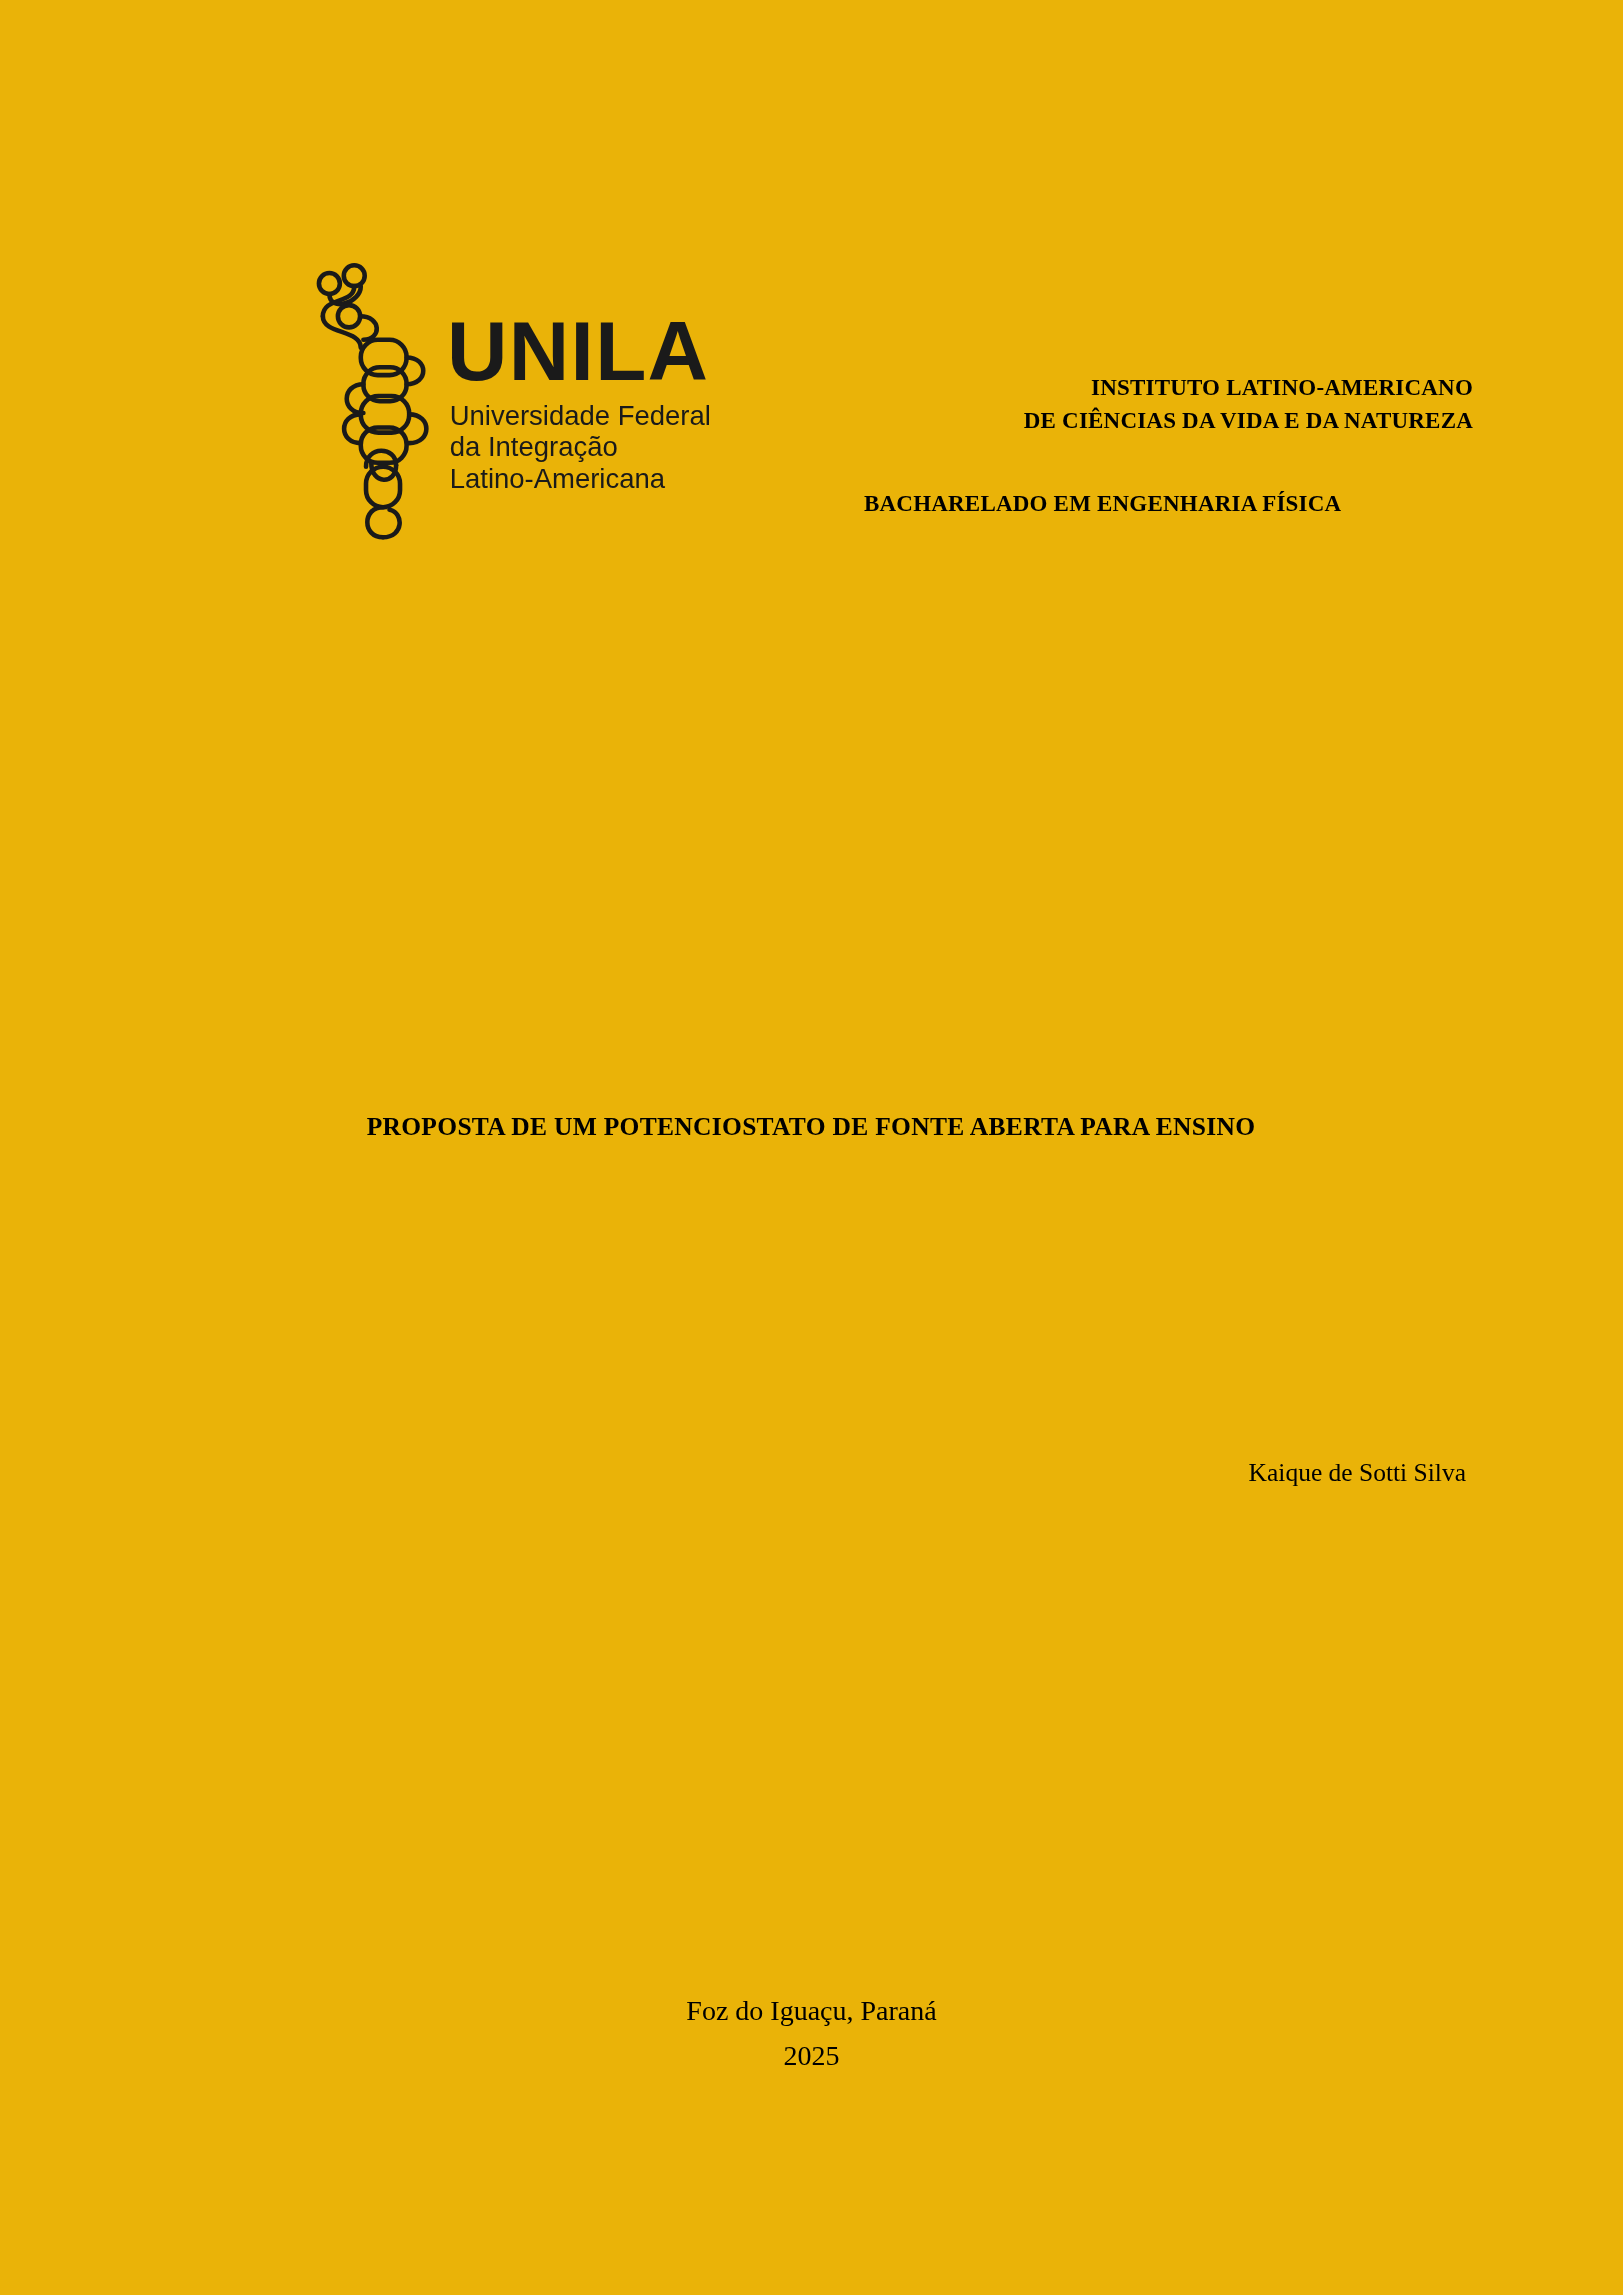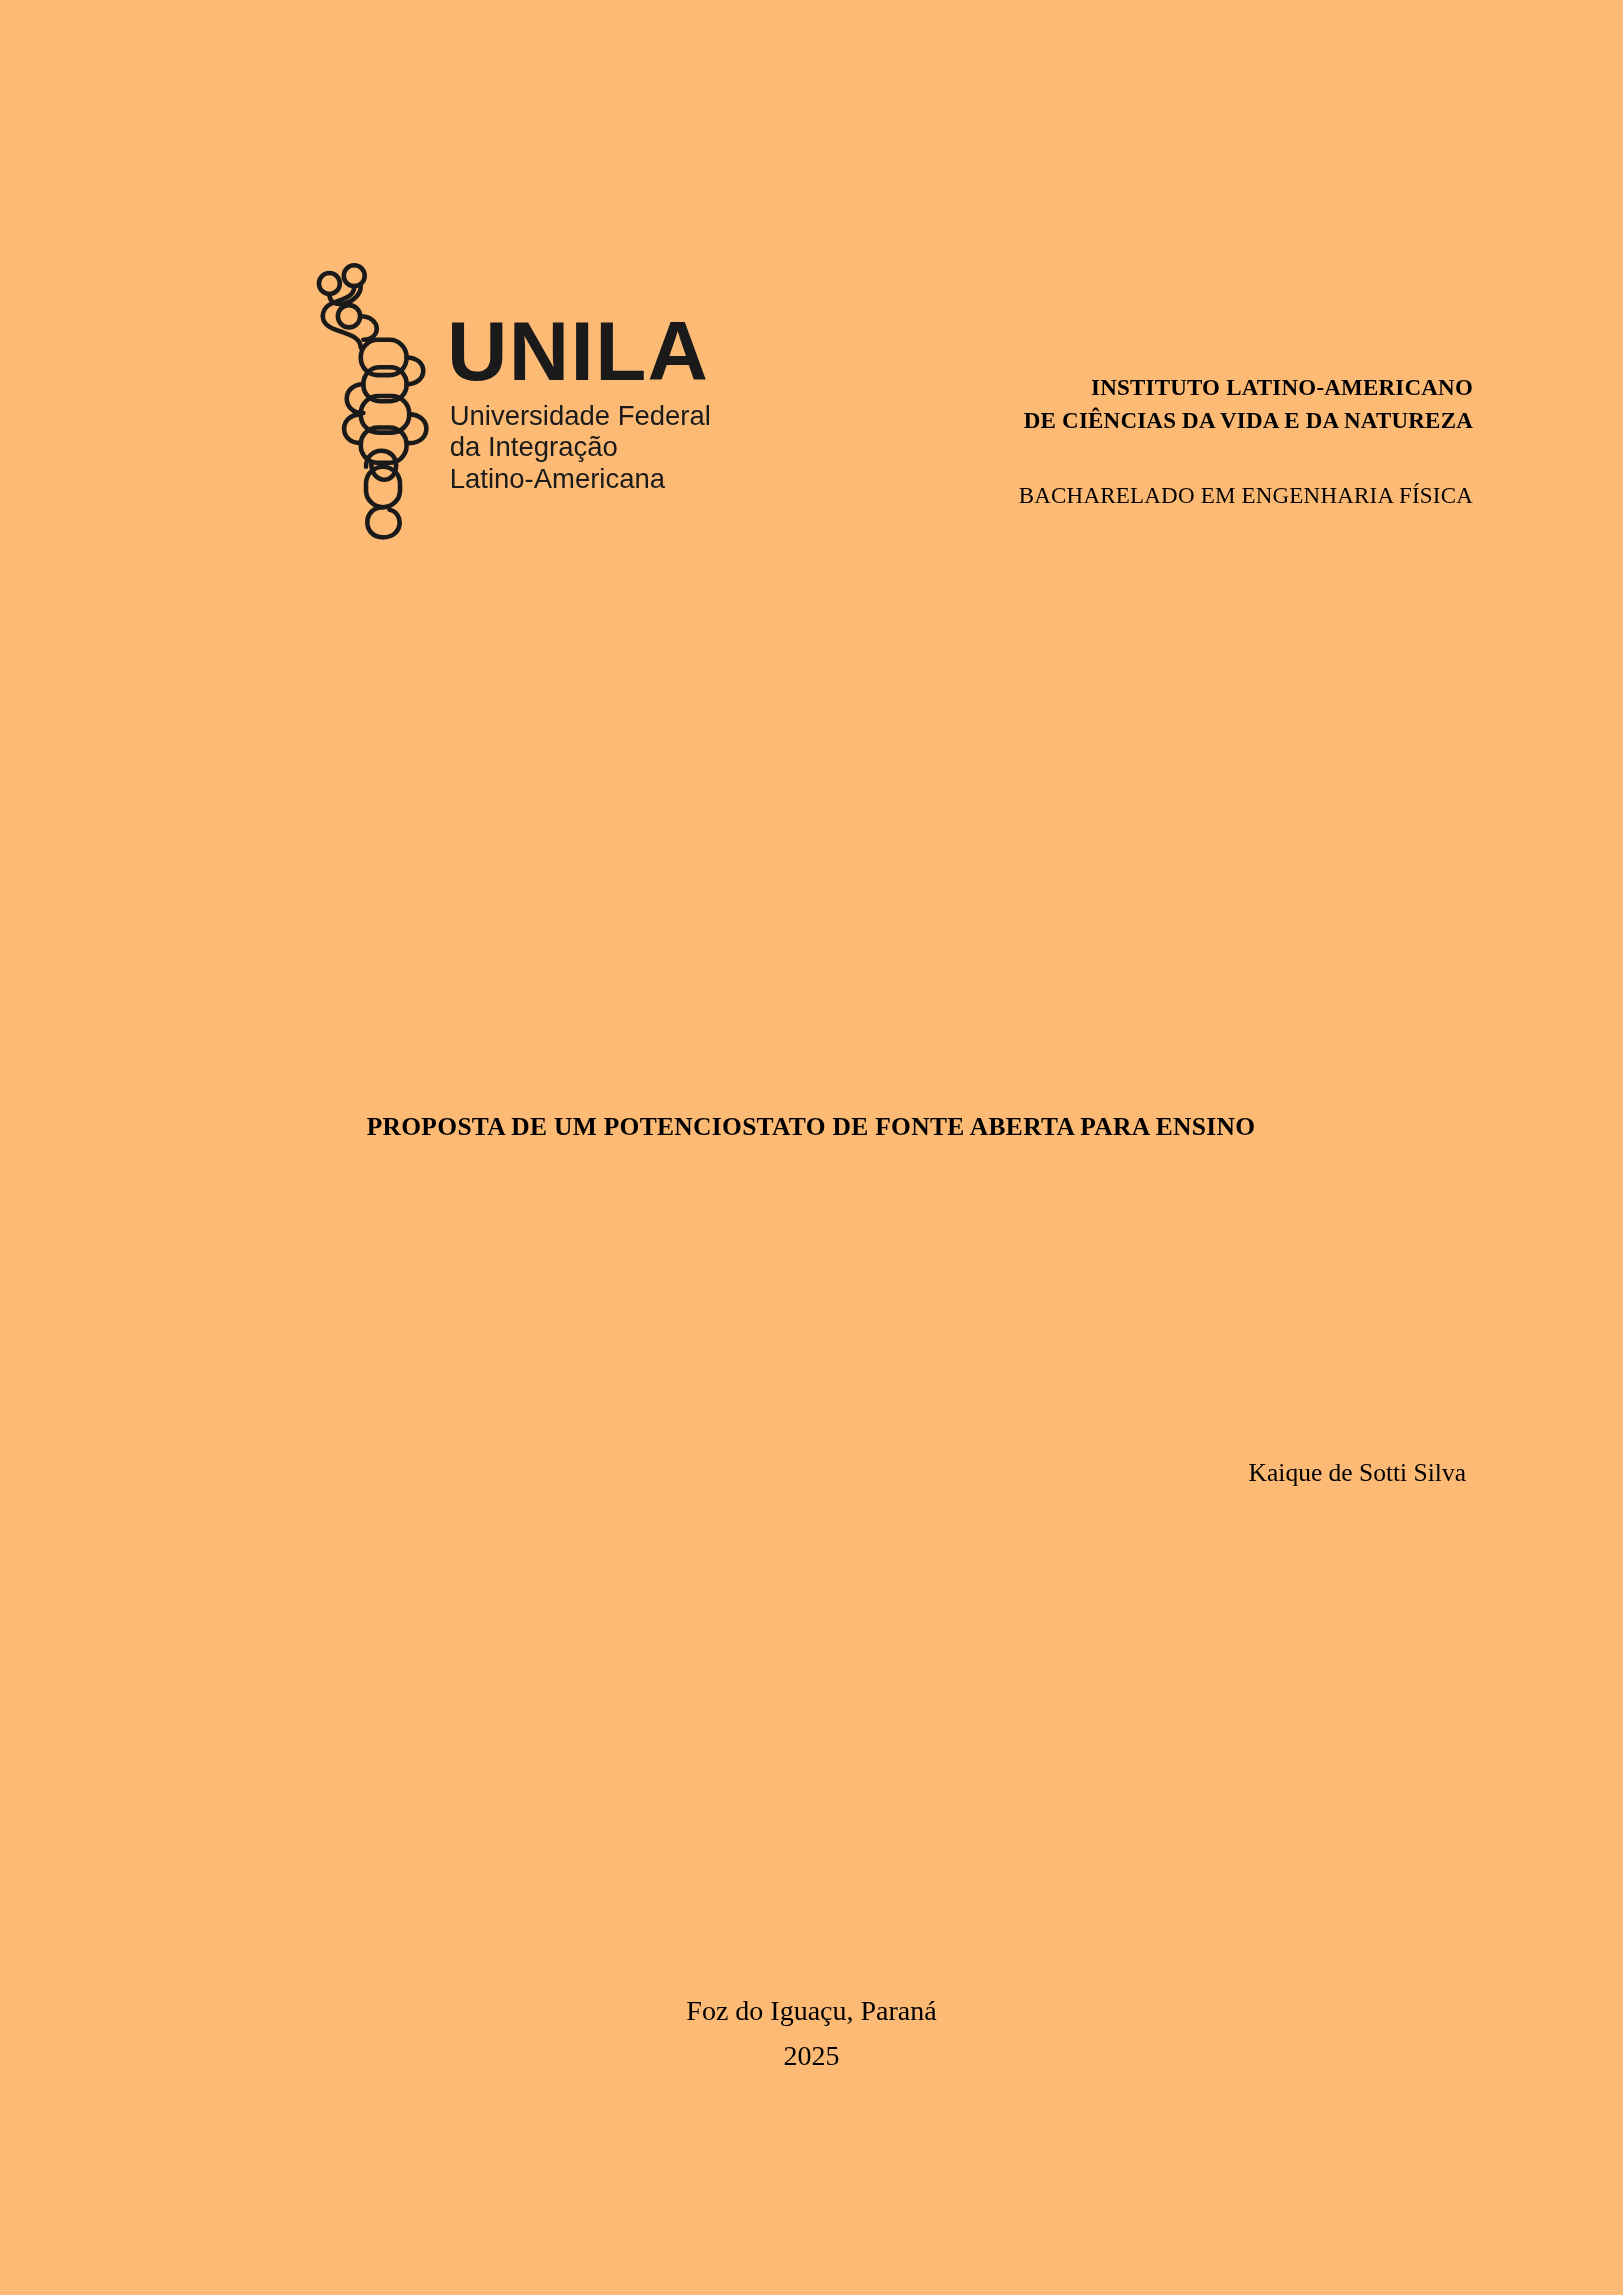--- a/index.html
+++ b/index.html
@@ -4,21 +4,21 @@
 <style>
   html, body {
     margin: 0;
     padding: 0;
     background: #ffffff;
   }
   .page {
     position: relative;
     width: 1623px;
     height: 2295px;
-    background: #fdba74;
+    background: #eab308;
     font-family: "Liberation Serif", serif;
     color: #000000;
     overflow: hidden;
   }
 
   
   .header {
     position: absolute;
     top: 249px;
     left: 0;
@@ -47,24 +47,24 @@
     font-size: 23px;
     line-height: 1.42;
     letter-spacing: 0.2px;
   }
   .institute-block .line2 {
     display: block;
   }
   .course-block {
     position: absolute;
     left: 864px;
-    top: 234px;
+    top: 242px;
     width: 609px;
-    text-align: right;
-    font-weight: normal;
+    text-align: left;
+    font-weight: bold;
     font-size: 23px;
     letter-spacing: 0.2px;
   }
 
   
   .doc-title {
     position: absolute;
     top: 1093px;
     left: 209px;
     width: 1204px;

